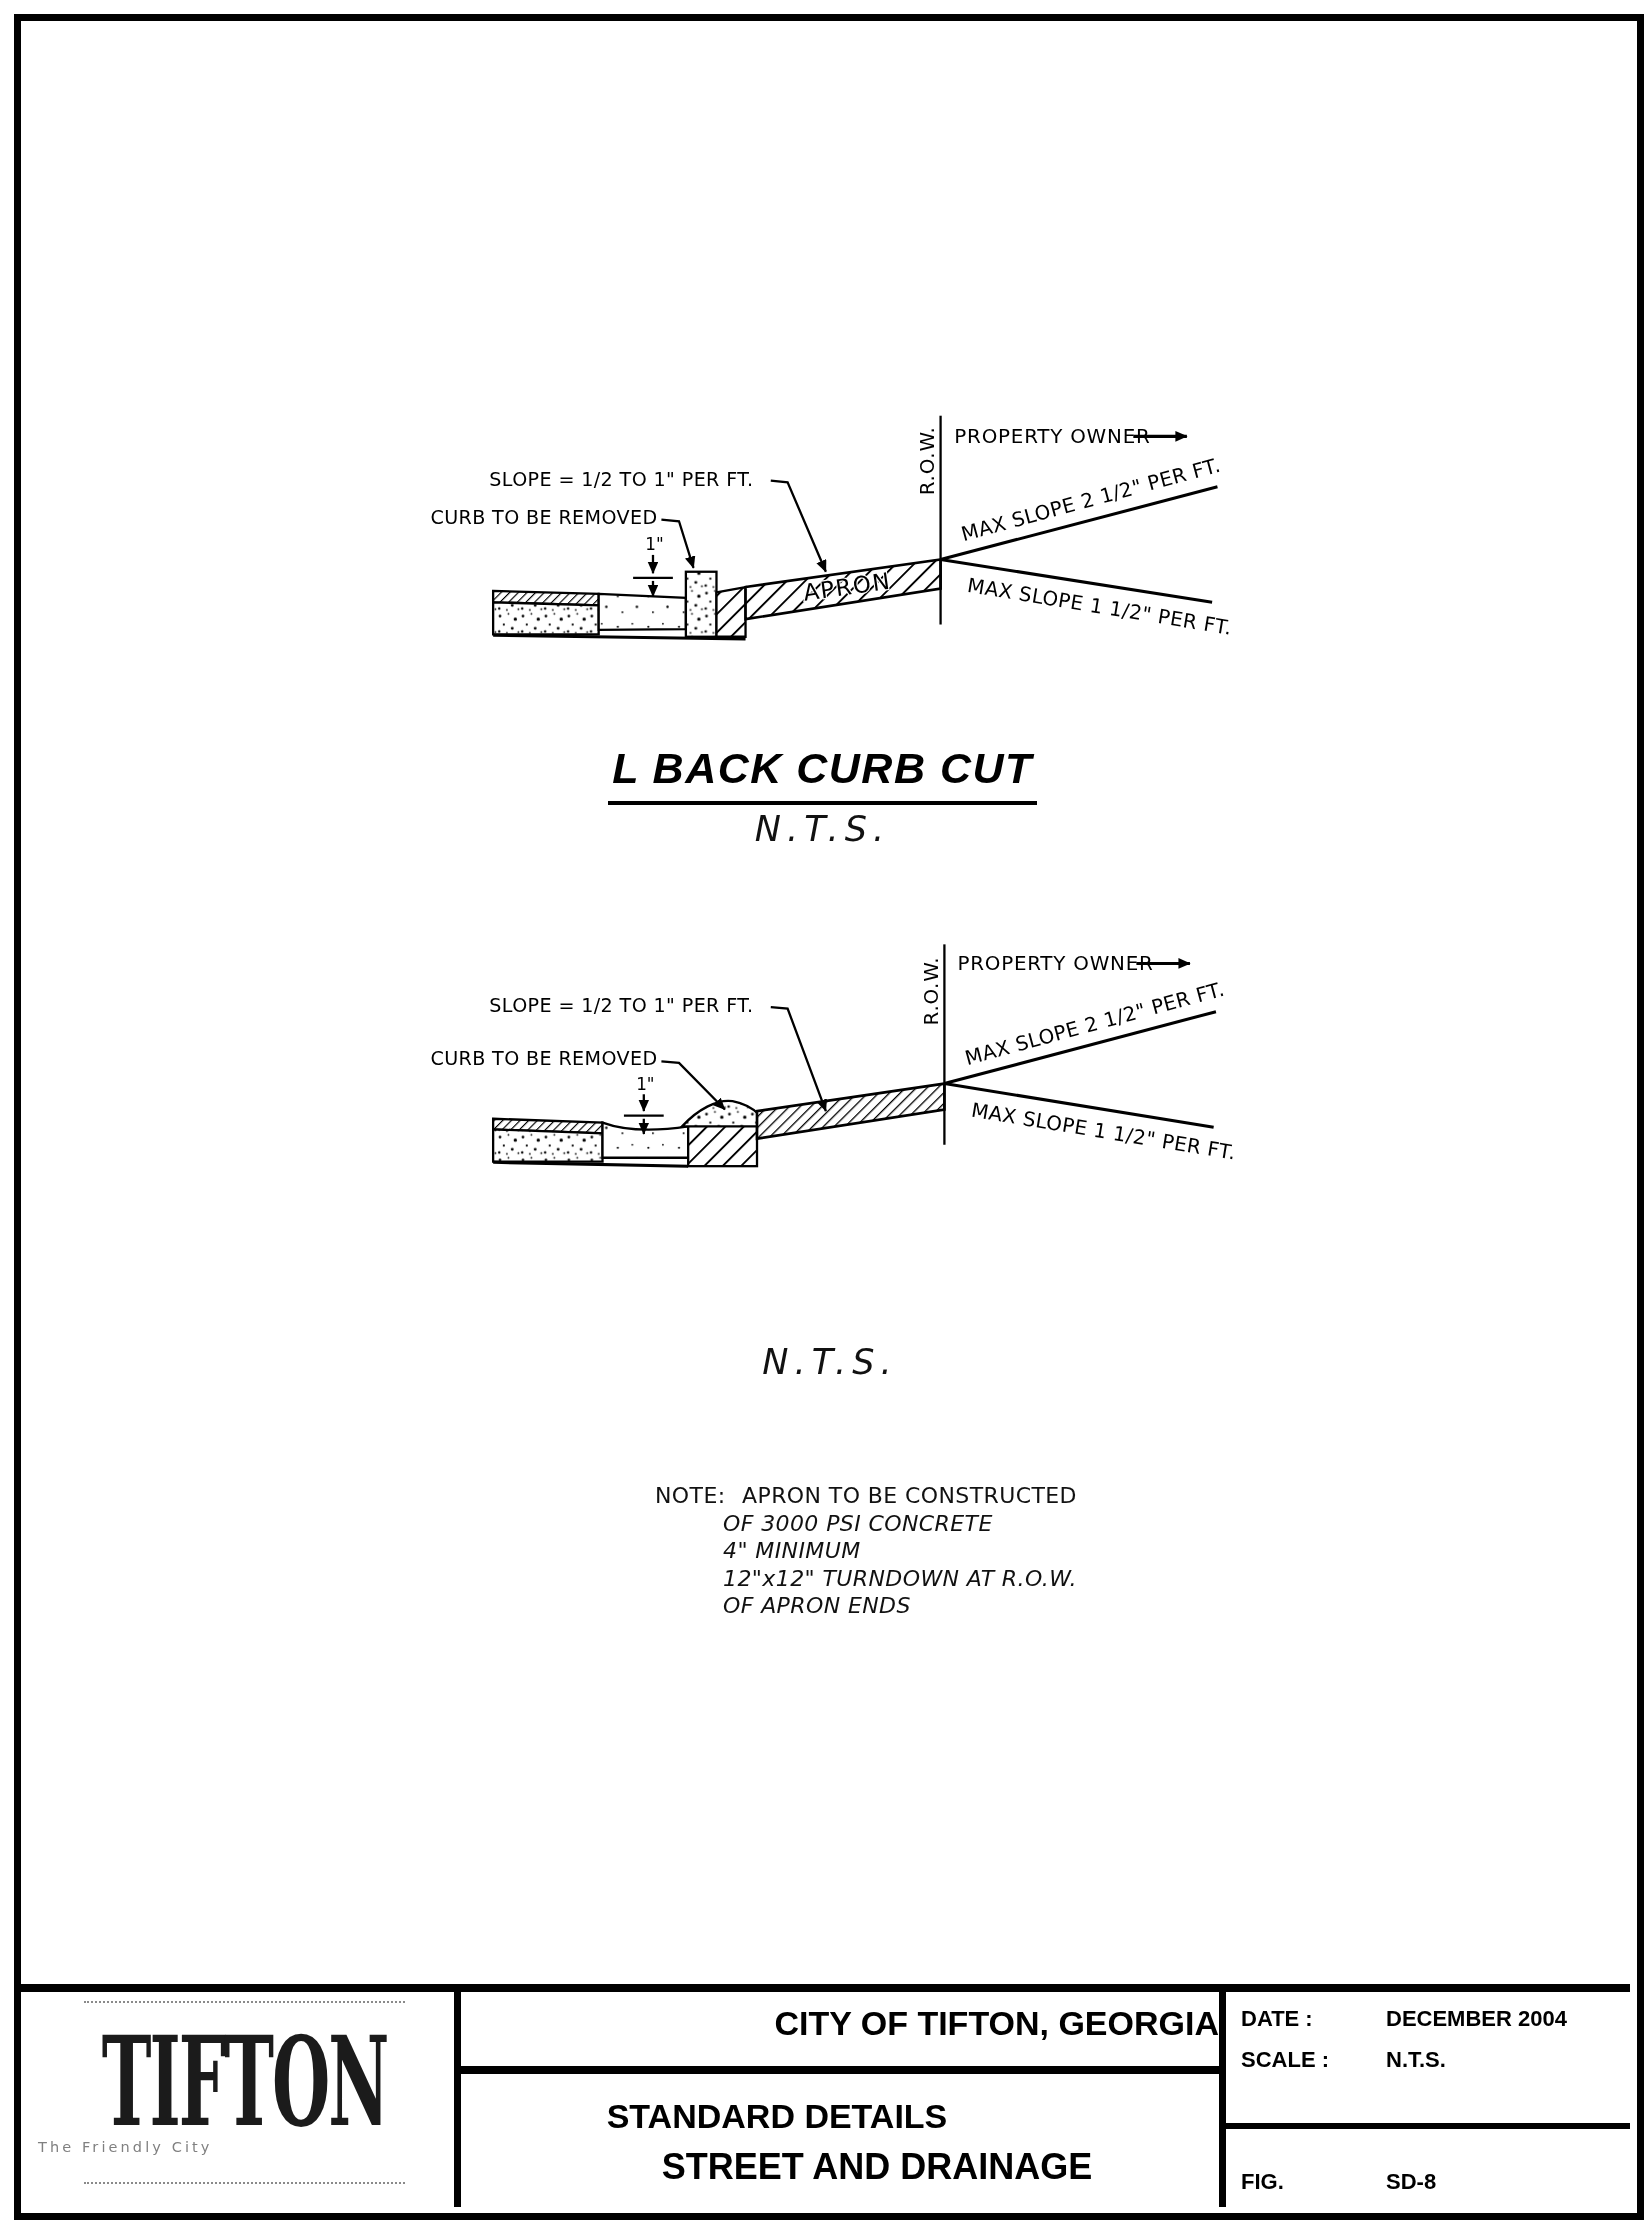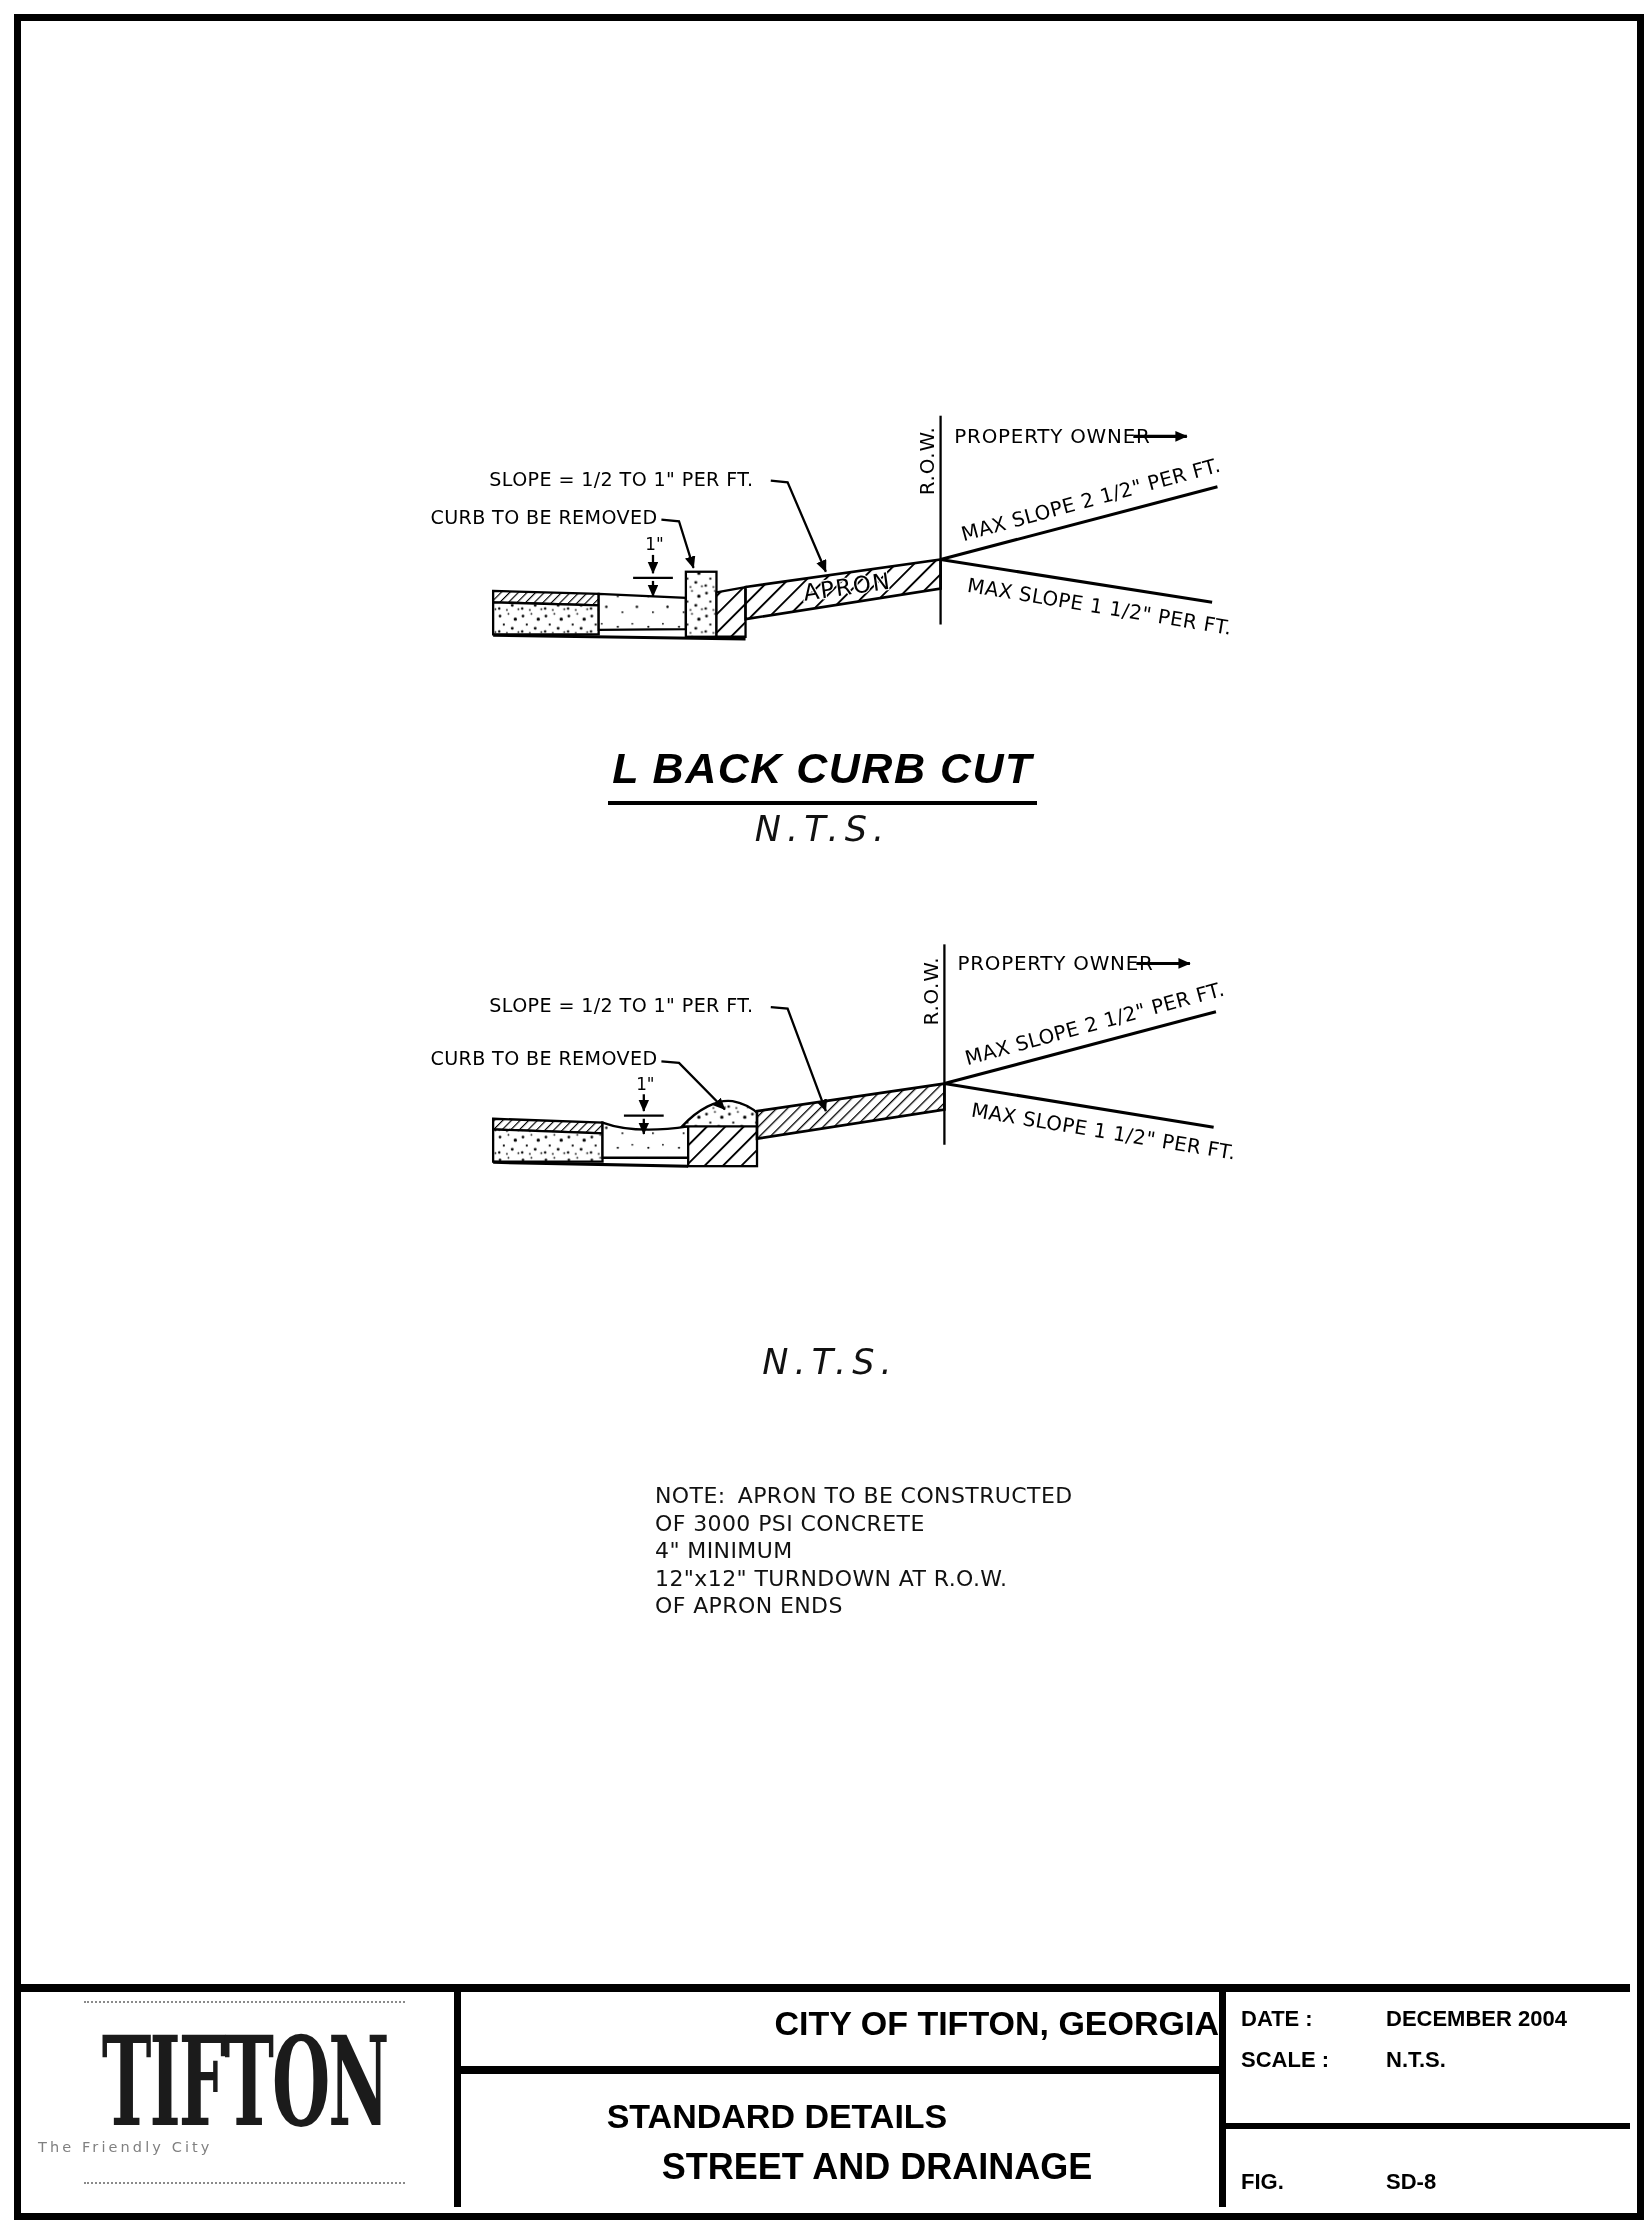--- a/index.html
+++ b/index.html
@@ -9,21 +9,21 @@
   svg text{font-family:"DejaVu Sans",sans-serif;fill:#000;}
   .dsvg{position:absolute;}
   .tc{position:absolute;text-align:center;font-style:italic;}
   .dtitle{display:inline-block;font-weight:bold;font-size:43px;letter-spacing:1.5px;
           border-bottom:4.6px solid #000;padding:0 4.6px 7.6px 4.6px;font-family:"Liberation Sans",sans-serif;}
   .nts{font-family:"DejaVu Sans",sans-serif;font-size:35px;letter-spacing:6.1px;color:#111;}
   .note{position:absolute;left:655px;top:1482px;font-family:"DejaVu Sans",sans-serif;
         font-size:22px;line-height:27.5px;color:#111;letter-spacing:0.4px;}
   .note-row{display:flex;justify-content:space-between;}
   .note-label{margin-right:12.2px;}
-  .note-ind{}
+  .note-ind{margin-left:68px;font-style:italic;}
   
   .tbline{position:absolute;background:#000;}
   .tb-city{position:absolute;left:461px;top:2004px;width:758px;text-align:right;
            font-weight:bold;font-size:34px;letter-spacing:0;}
   .tb-std1{position:absolute;left:461px;top:2097px;width:632px;text-align:center;font-weight:bold;font-size:34px;}
   .tb-std2{position:absolute;left:461px;top:2146px;width:832px;text-align:center;font-weight:bold;font-size:36px;}
   .tb-lab{position:absolute;font-weight:bold;font-size:22px;}
   .logo-cell{position:absolute;left:38px;top:1989px;width:413px;height:217px;}
   .logo-dot{position:absolute;left:46px;width:321px;border-top:2.3px dotted #8a8a8a;}
   .logo-text{position:absolute;left:0;top:21.4px;width:413px;text-align:center;

